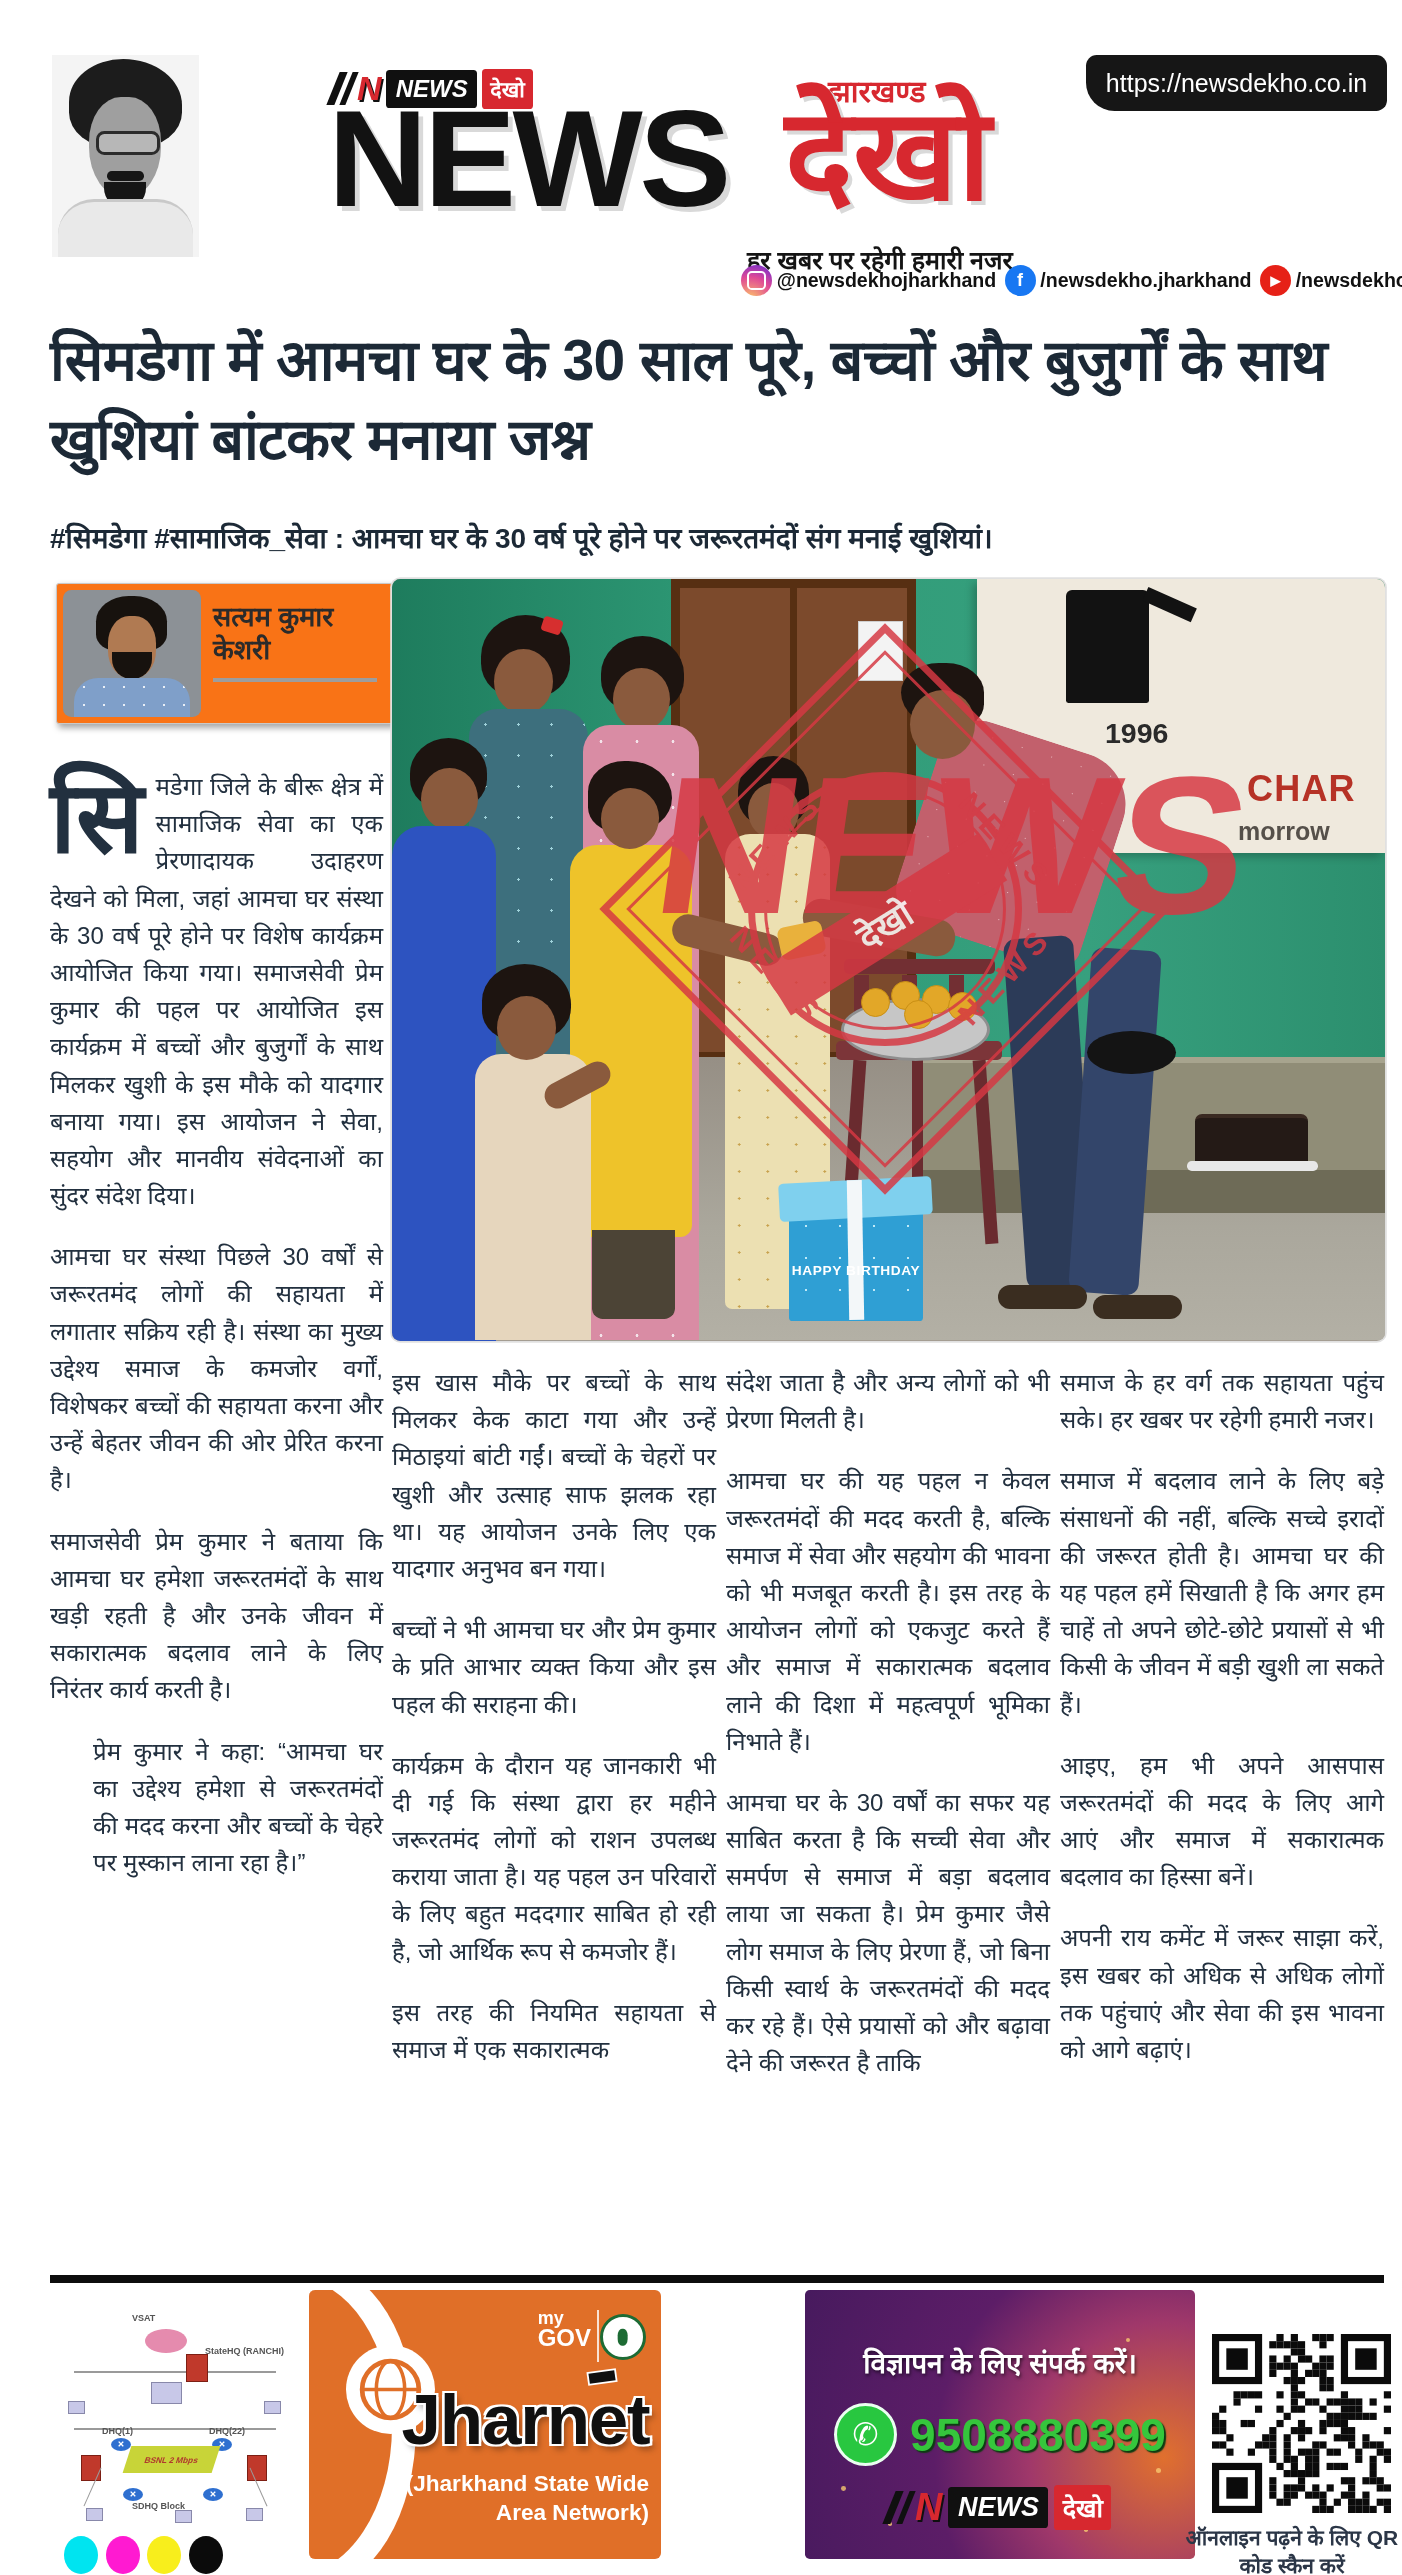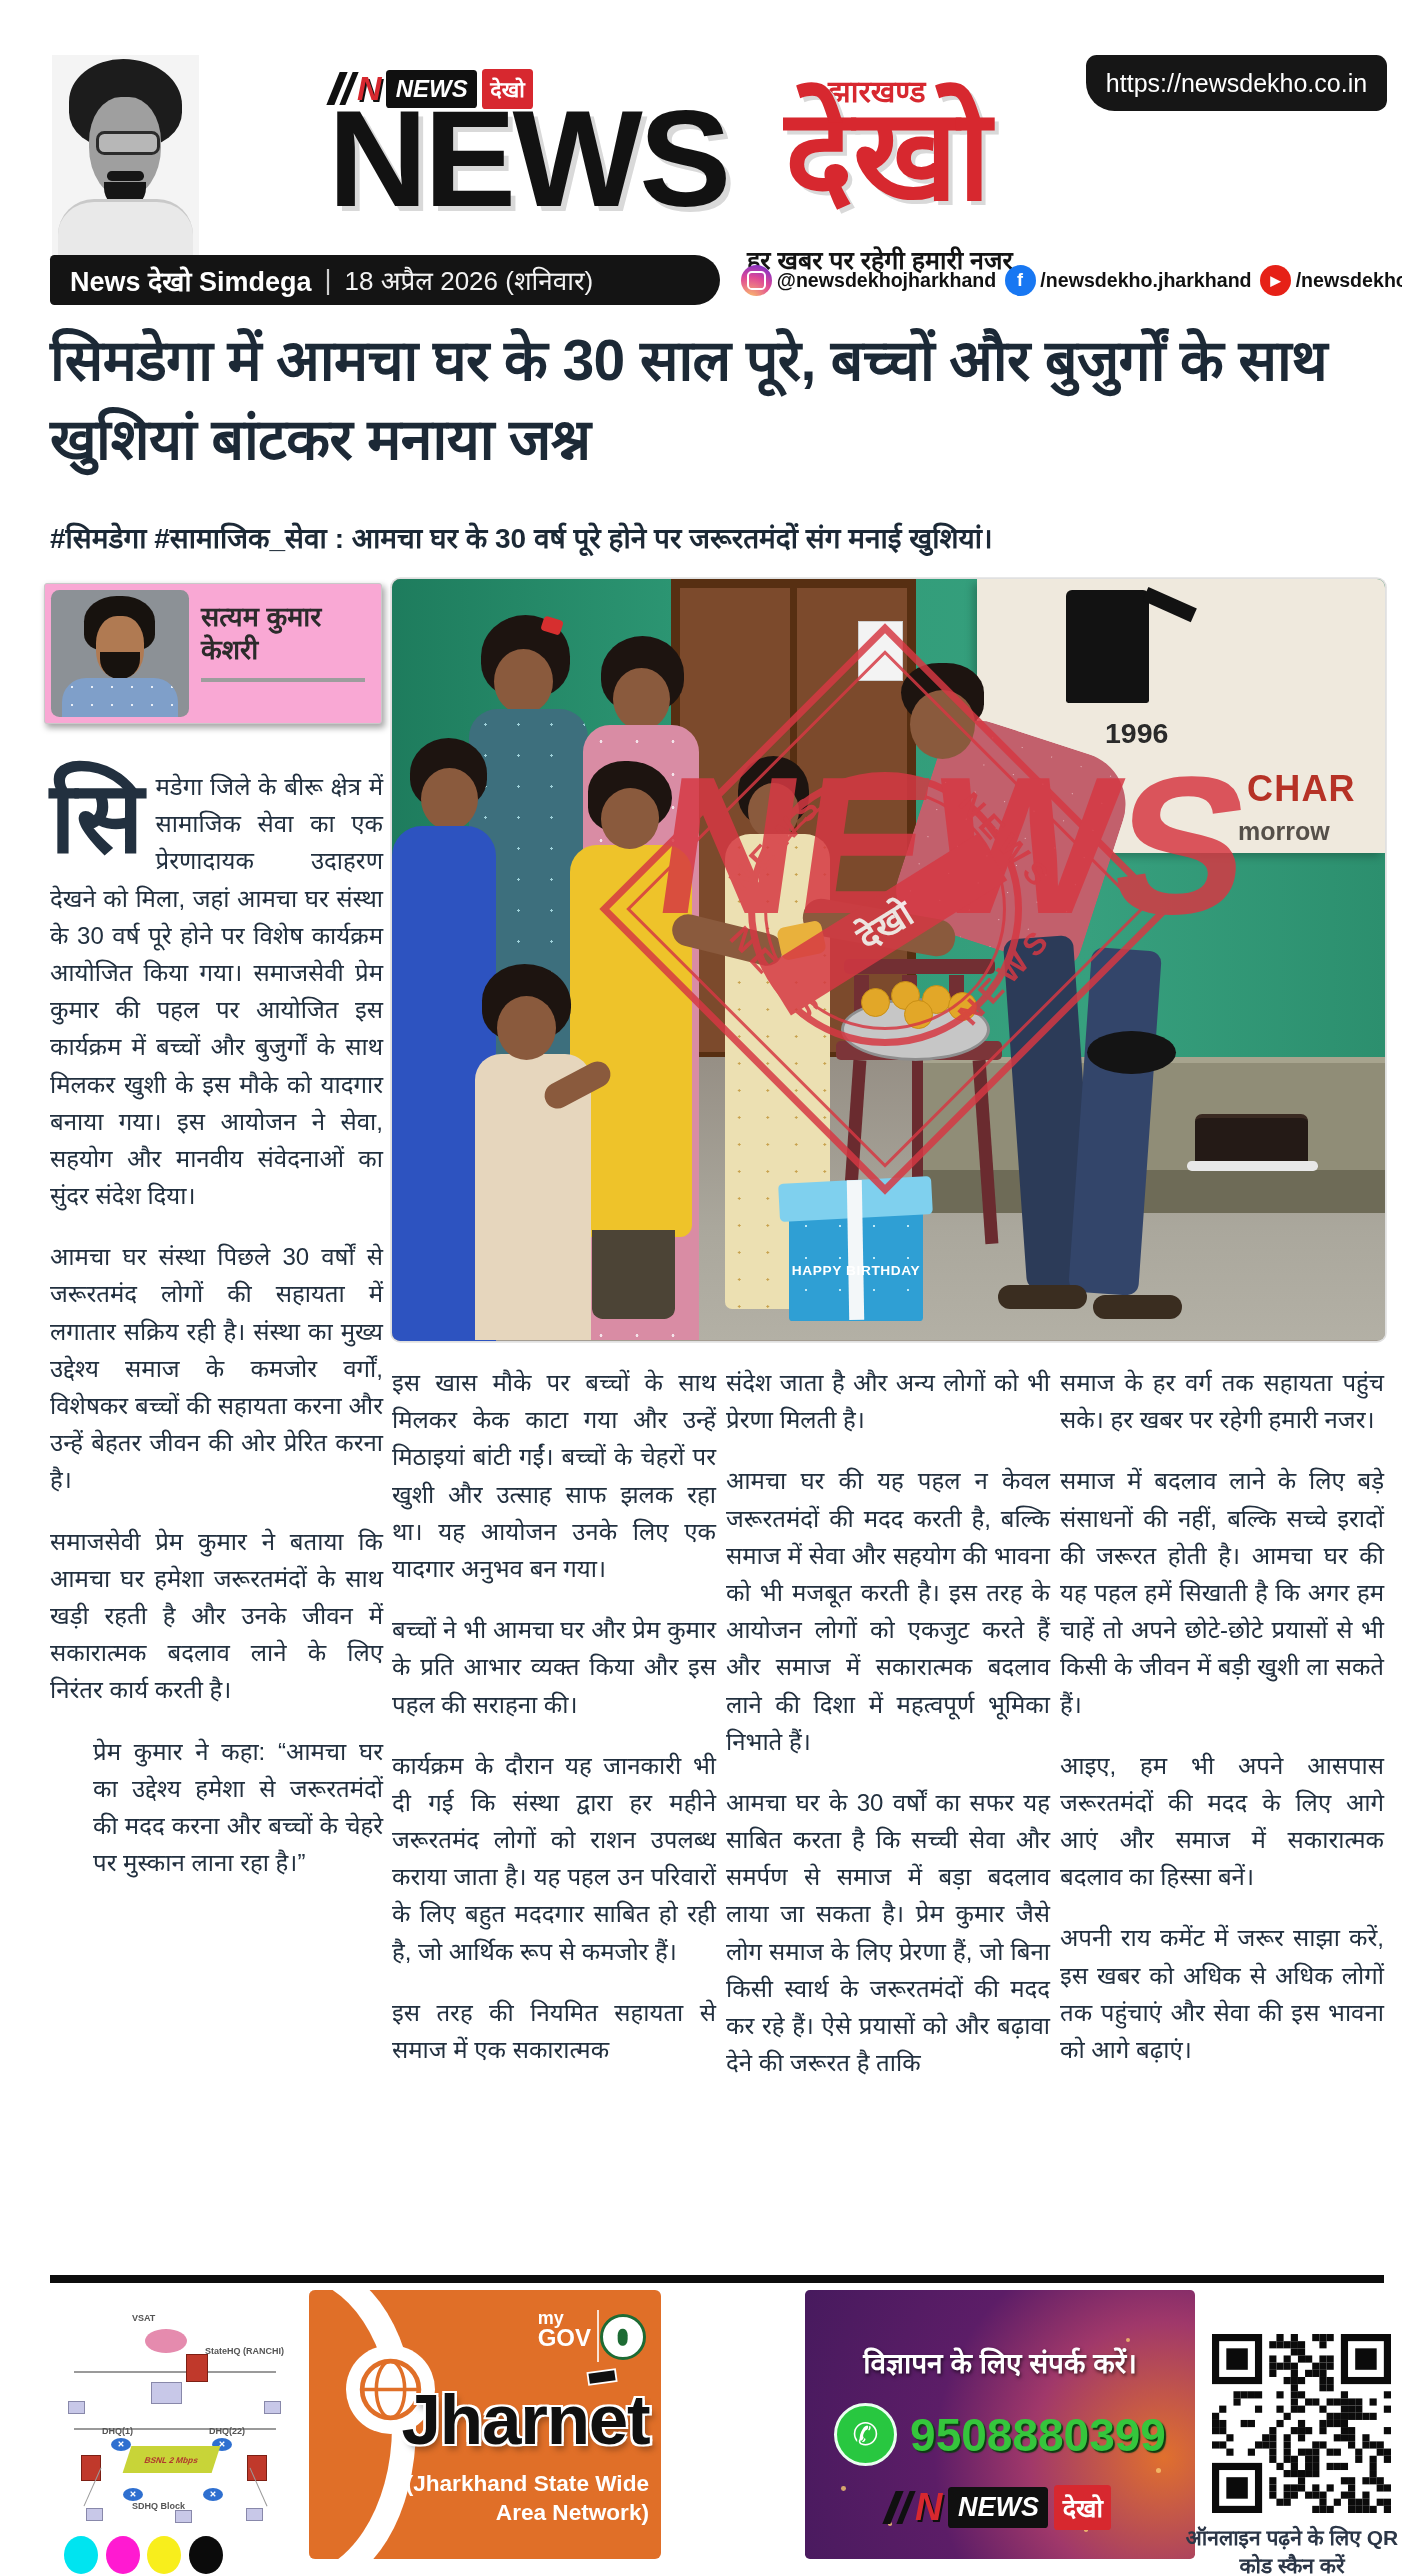--- a/index.html
+++ b/index.html
@@ -46,21 +46,21 @@
   .ig-cam{width:14.3px;height:14.3px;border:2.4px solid #fff;border-radius:4.8px;}
   .ic-fb{background:#1877f2;}
   .ic-yt{background:#e62117;font-size:13px;}
   .soc-h{font-size:19.6px;font-weight:800;color:#111;}
 
   
   .headline{left:50px;top:321px;width:1319px;font-size:57px;font-weight:900;color:#1c2936;line-height:1.38;letter-spacing:-0.6px;margin:0;}
   .subhead{left:50px;top:518px;width:1331px;font-size:28px;font-weight:700;color:#1c2936;}
 
   
-  .author{left:44px;top:583px;width:336px;height:139px;background:#f9a8d4;border:1.8px solid #c9c9c9;border-radius:3px;box-shadow:2.4px 3.6px 6px rgba(0,0,0,.35);overflow:hidden;}
+  .author{left:56px;top:583px;width:336px;height:139px;background:#f97316;border:1.8px solid #c9c9c9;border-radius:3px;box-shadow:2.4px 3.6px 6px rgba(0,0,0,.35);overflow:hidden;}
   .au-photo{left:6px;top:6px;width:138px;height:127px;border-radius:8.3px;background:#8c9196;overflow:hidden;}
   .aup-hair{left:33px;top:6px;width:71px;height:55px;background:#17120e;border-radius:46% 46% 30% 30%;}
   .aup-face{left:45px;top:26px;width:48px;height:62px;background:#b07a52;border-radius:44%;}
   .aup-beard{left:49px;top:62px;width:40px;height:27px;background:#17120e;border-radius:0 0 20px 20px;}
   .aup-shirt{left:10.7px;top:88px;width:116px;height:42px;background:#7f9fc9;border-radius:24px 24px 0 0;background-image:radial-gradient(circle 3.6px,#e8eef6 30%,transparent 32%);background-size:20px 18px;}
   .au-name{left:156px;top:16.6px;width:166px;font-size:27px;font-weight:800;color:#2b2b2b;line-height:1.25;}
   .au-rule{left:156px;top:94px;width:164px;height:3.6px;background:#9d9d9d;}
   .au-loc{left:156px;top:105px;width:172px;font-size:24px;font-weight:400;color:#2b2b2b;margin-top:42px;}
 
   
@@ -229,25 +229,20 @@
   <div class="abs big-news">NEWS</div>
   <div class="abs jhk">झारखण्ड</div>
   <div class="abs big-dekho">देखो</div>
   <div class="abs tagline">हर खबर पर रहेगी हमारी नजर</div>
 
   <div class="abs urlpill">
     <span>https://newsdekho.co.in</span>
   </div>
 
 
-  <div class="abs datebar">
-    <span class="db-brand">News देखो Simdega</span>
-    <span class="db-sep">|</span>
-    <span class="db-date">18 अप्रैल 2026 (शनिवार)</span>
-  </div>
 
   <div class="abs social">
     <div class="soc-item">
       <span class="soc-ic ic-ig">
           <span class="ig-cam"></span>
         </span>
       <span class="soc-h">@newsdekhojharkhand</span>
     </div>
     <div class="soc-item">
       <span class="soc-ic ic-fb">f</span>

